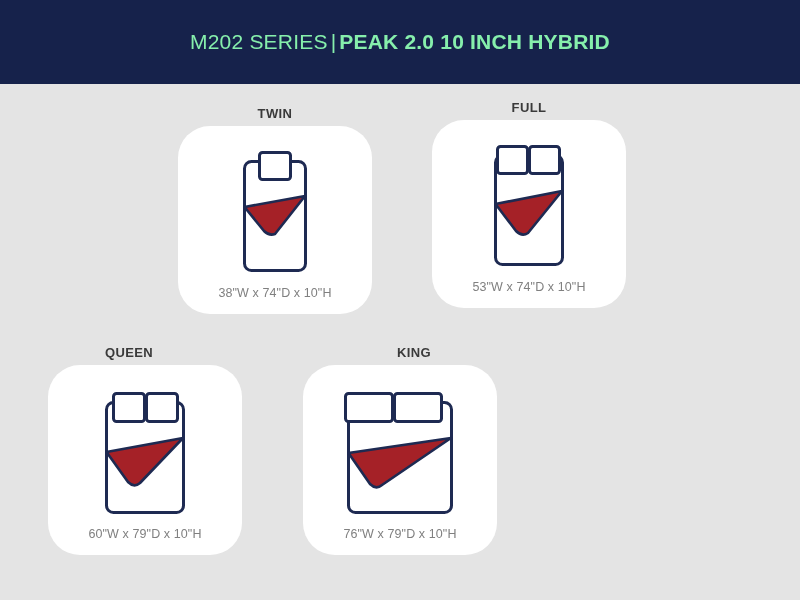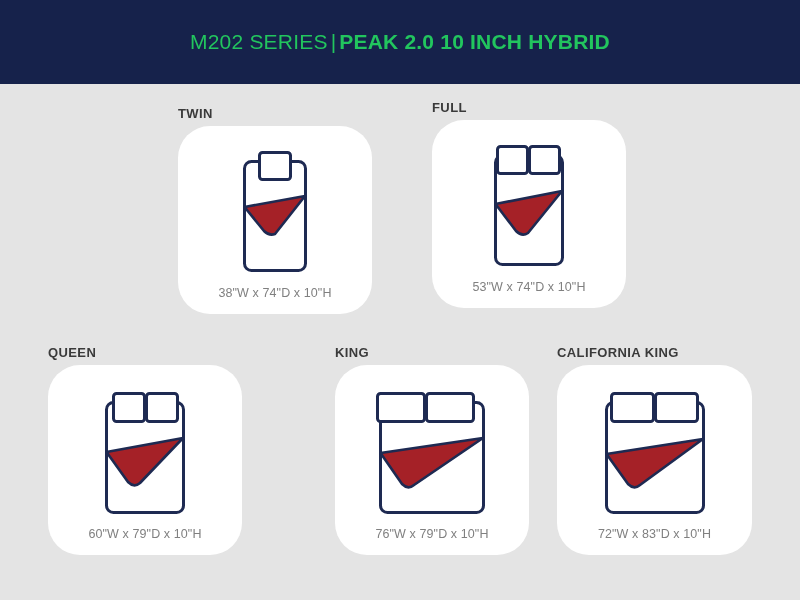--- a/index.html
+++ b/index.html
@@ -16,32 +16,33 @@
   }
 
   
   #header {
     position:absolute; left:0; top:0;
     width:800px; height:84px;
     background:#16224b;
     display:flex; align-items:center; justify-content:center;
   }
   #header-title {
-    color:#22c55e;
+    color:#86efac;
     font-size:21px;
     letter-spacing:0.2px;
     white-space:nowrap;
   }
   #header-title .reg { font-weight:400; }
   #header-title .sep { font-weight:400; padding:0 3px; }
   #header-title .bold { font-weight:700; }
 
   
   .card-wrap { position:absolute; }
   .size-label {
+    text-align:center;
     font-size:13px;
     font-weight:700;
     color:#3a3a3a;
     letter-spacing:0.4px;
     white-space:nowrap;
     margin-bottom:5px;
   }
   .card {
     background:#ffffff;
     border-radius:32px;
@@ -119,43 +120,29 @@
           <rect x="15.5" y="13.5" width="77" height="110" rx="7" ry="7" fill="#ffffff" stroke="#1e2a52" stroke-width="3"></rect>
           <path d="M 92 49 L 15.5 63 L 37 93 Q 43 99 49 94 L 92 49 Z" fill="#a52127" stroke="#1e2a52" stroke-width="2.6" stroke-linejoin="round"></path>
           <rect x="22.5" y="4.5" width="31" height="28" rx="3" ry="3" fill="#ffffff" stroke="#1e2a52" stroke-width="3"></rect>
           <rect x="55.5" y="4.5" width="31" height="28" rx="3" ry="3" fill="#ffffff" stroke="#1e2a52" stroke-width="3"></rect>
         </svg>
       </div>
       <div class="dims">60"W x 79"D x 10"H</div>
     </div>
   </div>
 
-  <div class="card-wrap" style="left:303px; top:345px; width:194px;margin-left:32px;">
+  <div class="card-wrap" style="left:303px; top:345px; width:222px;">
     <div class="size-label">KING</div>
     <div class="card" style="width:194px; height:190px; padding:17px 0 14px;">
       <div class="bed-holder">
         <svg width="132" height="132" viewBox="0 0 132 132">
           <rect x="14.5" y="13.5" width="103" height="110" rx="7" ry="7" fill="#ffffff" stroke="#1e2a52" stroke-width="3"></rect>
           <path d="M 117 49 L 14.5 64 L 36 95 Q 42 101 48 96 L 117 49 Z" fill="#a52127" stroke="#1e2a52" stroke-width="2.6" stroke-linejoin="round"></path>
           <rect x="11.5" y="4.5" width="47" height="28" rx="3" ry="3" fill="#ffffff" stroke="#1e2a52" stroke-width="3"></rect>
           <rect x="60.5" y="4.5" width="47" height="28" rx="3" ry="3" fill="#ffffff" stroke="#1e2a52" stroke-width="3"></rect>
         </svg>
       </div>
       <div class="dims">76"W x 79"D x 10"H</div>
     </div>
   </div>
 
-  <div class="card-wrap" style="left:557px; top:345px; width:195px;">
-    <div class="size-label">CALIFORNIA KING</div>
-    <div class="card" style="width:195px; height:190px; padding:17px 0 14px;">
-      <div class="bed-holder">
-        <svg width="126" height="132" viewBox="0 0 126 132">
-          <rect x="14.5" y="13.5" width="97" height="110" rx="7" ry="7" fill="#ffffff" stroke="#1e2a52" stroke-width="3"></rect>
-          <path d="M 111 50 L 14.5 65 L 36 95 Q 42 101 48 96 L 111 50 Z" fill="#a52127" stroke="#1e2a52" stroke-width="2.6" stroke-linejoin="round"></path>
-          <rect x="19.5" y="4.5" width="42" height="28" rx="3" ry="3" fill="#ffffff" stroke="#1e2a52" stroke-width="3"></rect>
-          <rect x="63.5" y="4.5" width="42" height="28" rx="3" ry="3" fill="#ffffff" stroke="#1e2a52" stroke-width="3"></rect>
-        </svg>
-      </div>
-      <div class="dims">72"W x 83"D x 10"H</div>
-    </div>
-  </div>
 
 </div>
 
 </body></html>

